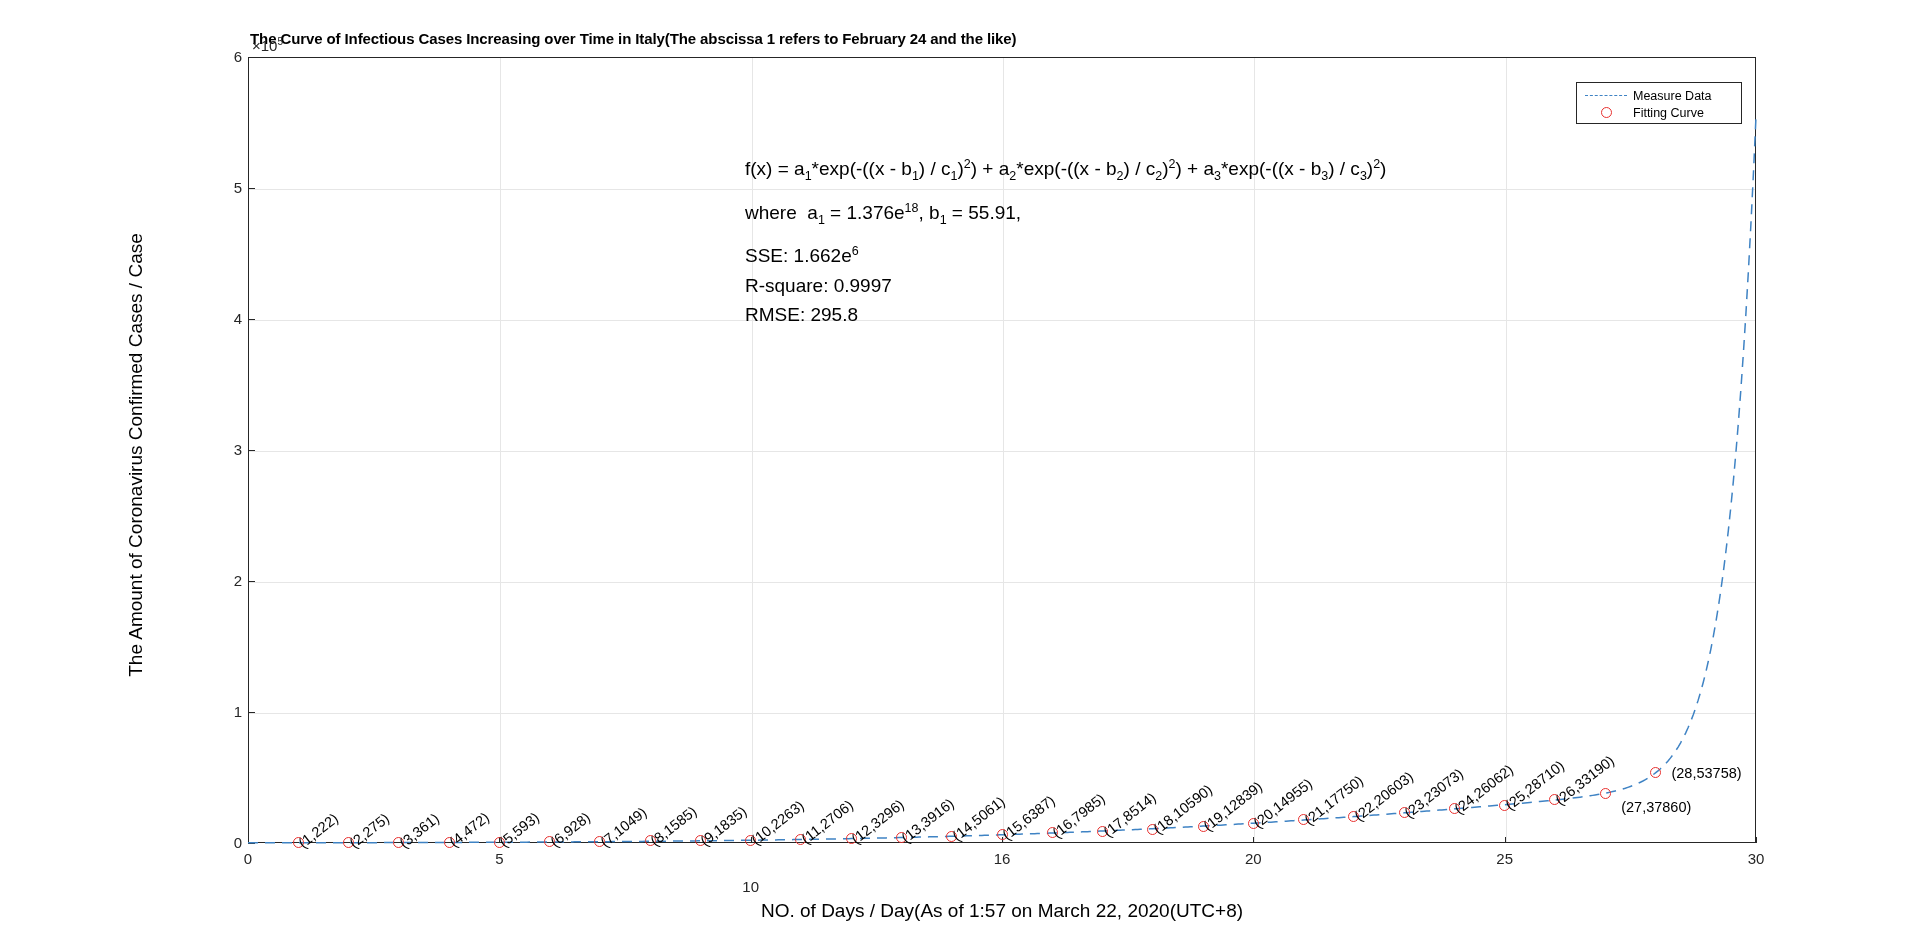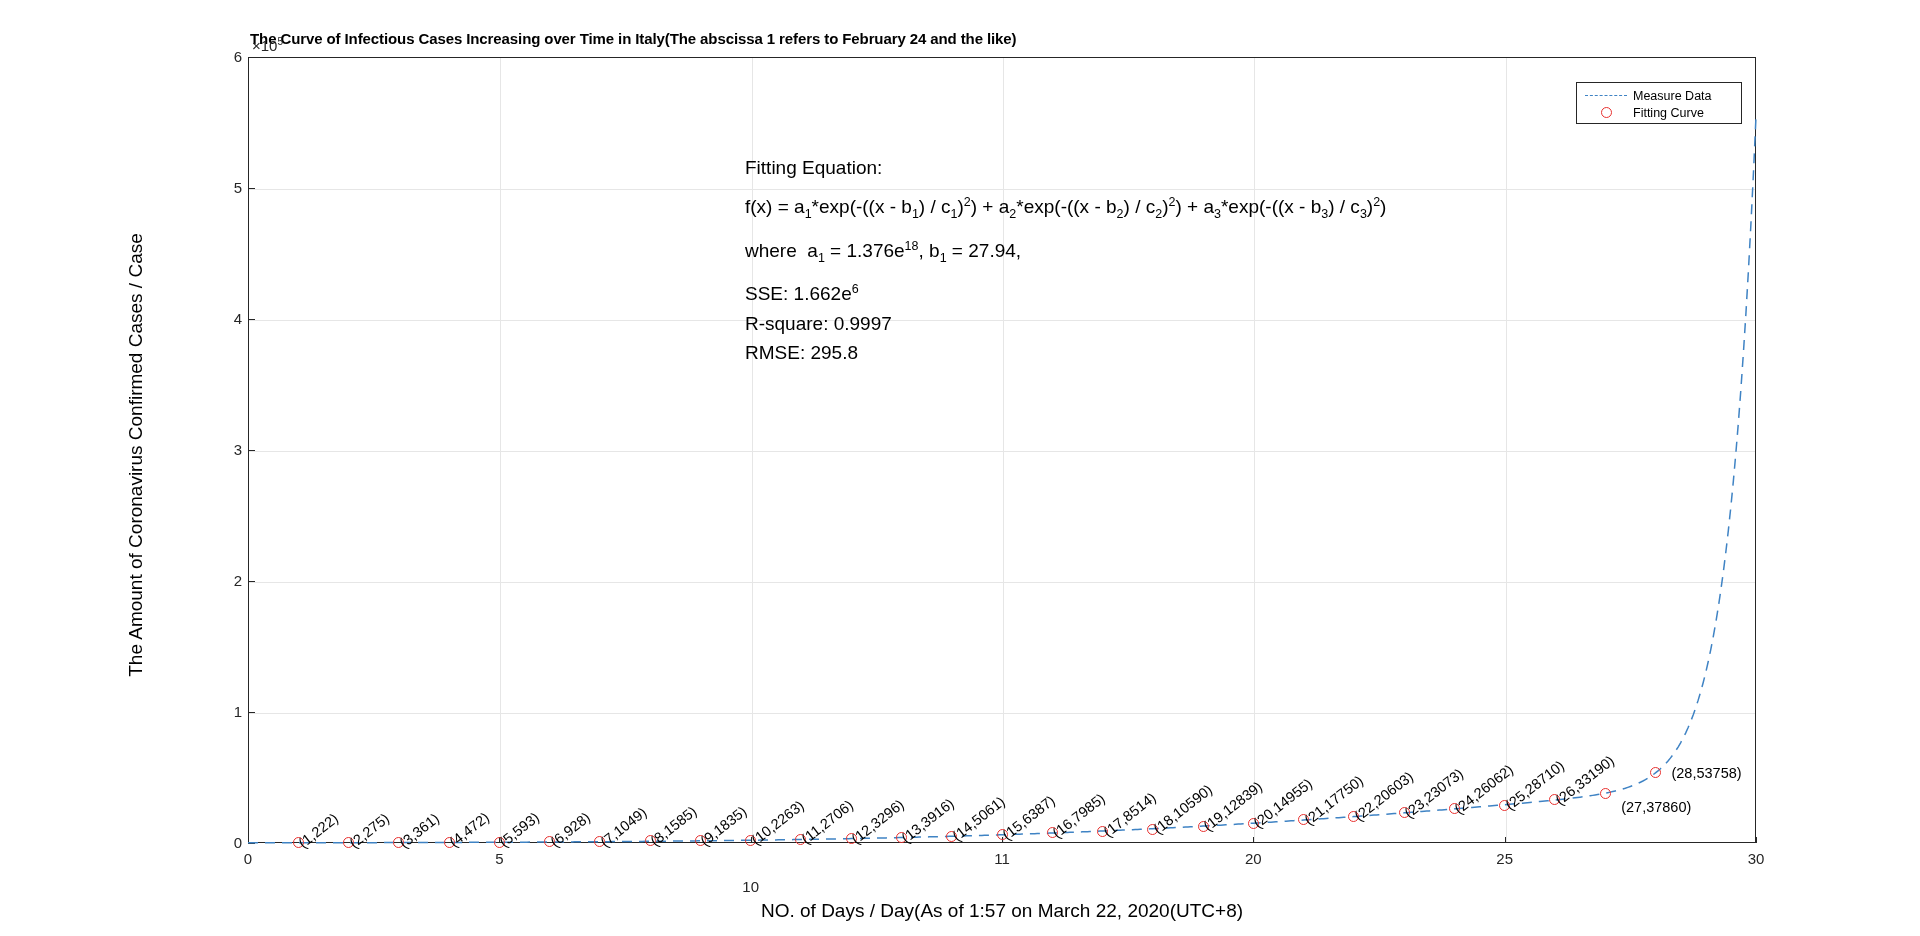--- a/index.html
+++ b/index.html
@@ -124,21 +124,21 @@
       <div class="ytick" style="top: 180px;">5</div>
       <div class="tickmark-y" style="top: 188px;"></div>
       <div class="ytick" style="top: 49px;">6</div>
       <div class="tickmark-y" style="top: 57px;"></div>
       <div class="xtick" style="left: 228px;">0</div>
       <div class="tickmark-x" style="left: 248px;"></div>
       <div class="xtick" style="left: 479.333px;">5</div>
       <div class="tickmark-x" style="left: 499.333px;"></div>
       <div class="xtick" style="left: 730.667px; margin-top: 28px;">10</div>
       <div class="tickmark-x" style="left: 750.667px;"></div>
-      <div class="xtick" style="left: 982px;">11</div>
+      <div class="xtick" style="left: 982px;">16</div>
       <div class="tickmark-x" style="left: 1002px;"></div>
       <div class="xtick" style="left: 1233.33px;">20</div>
       <div class="tickmark-x" style="left: 1253.33px;"></div>
       <div class="xtick" style="left: 1484.67px;">25</div>
       <div class="tickmark-x" style="left: 1504.67px;"></div>
       <div class="xtick" style="left: 1736px;">30</div>
       <div class="tickmark-x" style="left: 1756px;"></div>
     </div>
 
   <div class="xlabel">NO. of Days / Day(As of 1:57 on March 22, 2020(UTC+8)</div>
@@ -153,28 +153,27 @@
     </div>
     <div class="legend-row">
       <span class="legend-sample">
           <span class="legend-circ"></span>
         </span>
       <span class="legend-text">Fitting Curve</span>
     </div>
   </div>
 
   <div class="eqn-block">
-    <div class="eqn-line">Fitting Equation:</div>
 
     <div class="eqn-line">
       f(x) = a<sub>1</sub>*exp(-((x - b<sub>1</sub>) / c<sub>1</sub>)<sup>2</sup>) + a<sub>2</sub>*exp(-((x - b<sub>2</sub>) / c<sub>2</sub>)<sup>2</sup>) + a<sub>3</sub>*exp(-((x - b<sub>3</sub>) / c<sub>3</sub>)<sup>2</sup>)
     </div>
 
     <div class="eqn-line">
-      where&nbsp; a<sub>1</sub> = 1.376e<sup>18</sup>, b<sub>1</sub> = <span>27.94</span>,
+      where&nbsp; a<sub>1</sub> = 1.376e<sup>18</sup>, b<sub>1</sub> = <span>55.91</span>,
     </div>
 
 
     <div class="stat-line">
       <span>SSE:</span>
       <span>1.662e</span><sup>6</sup>
     </div>
     <div class="stat-line">R-square: 0.9997</div>
     <div class="stat-line">RMSE: 295.8</div>
   </div>

